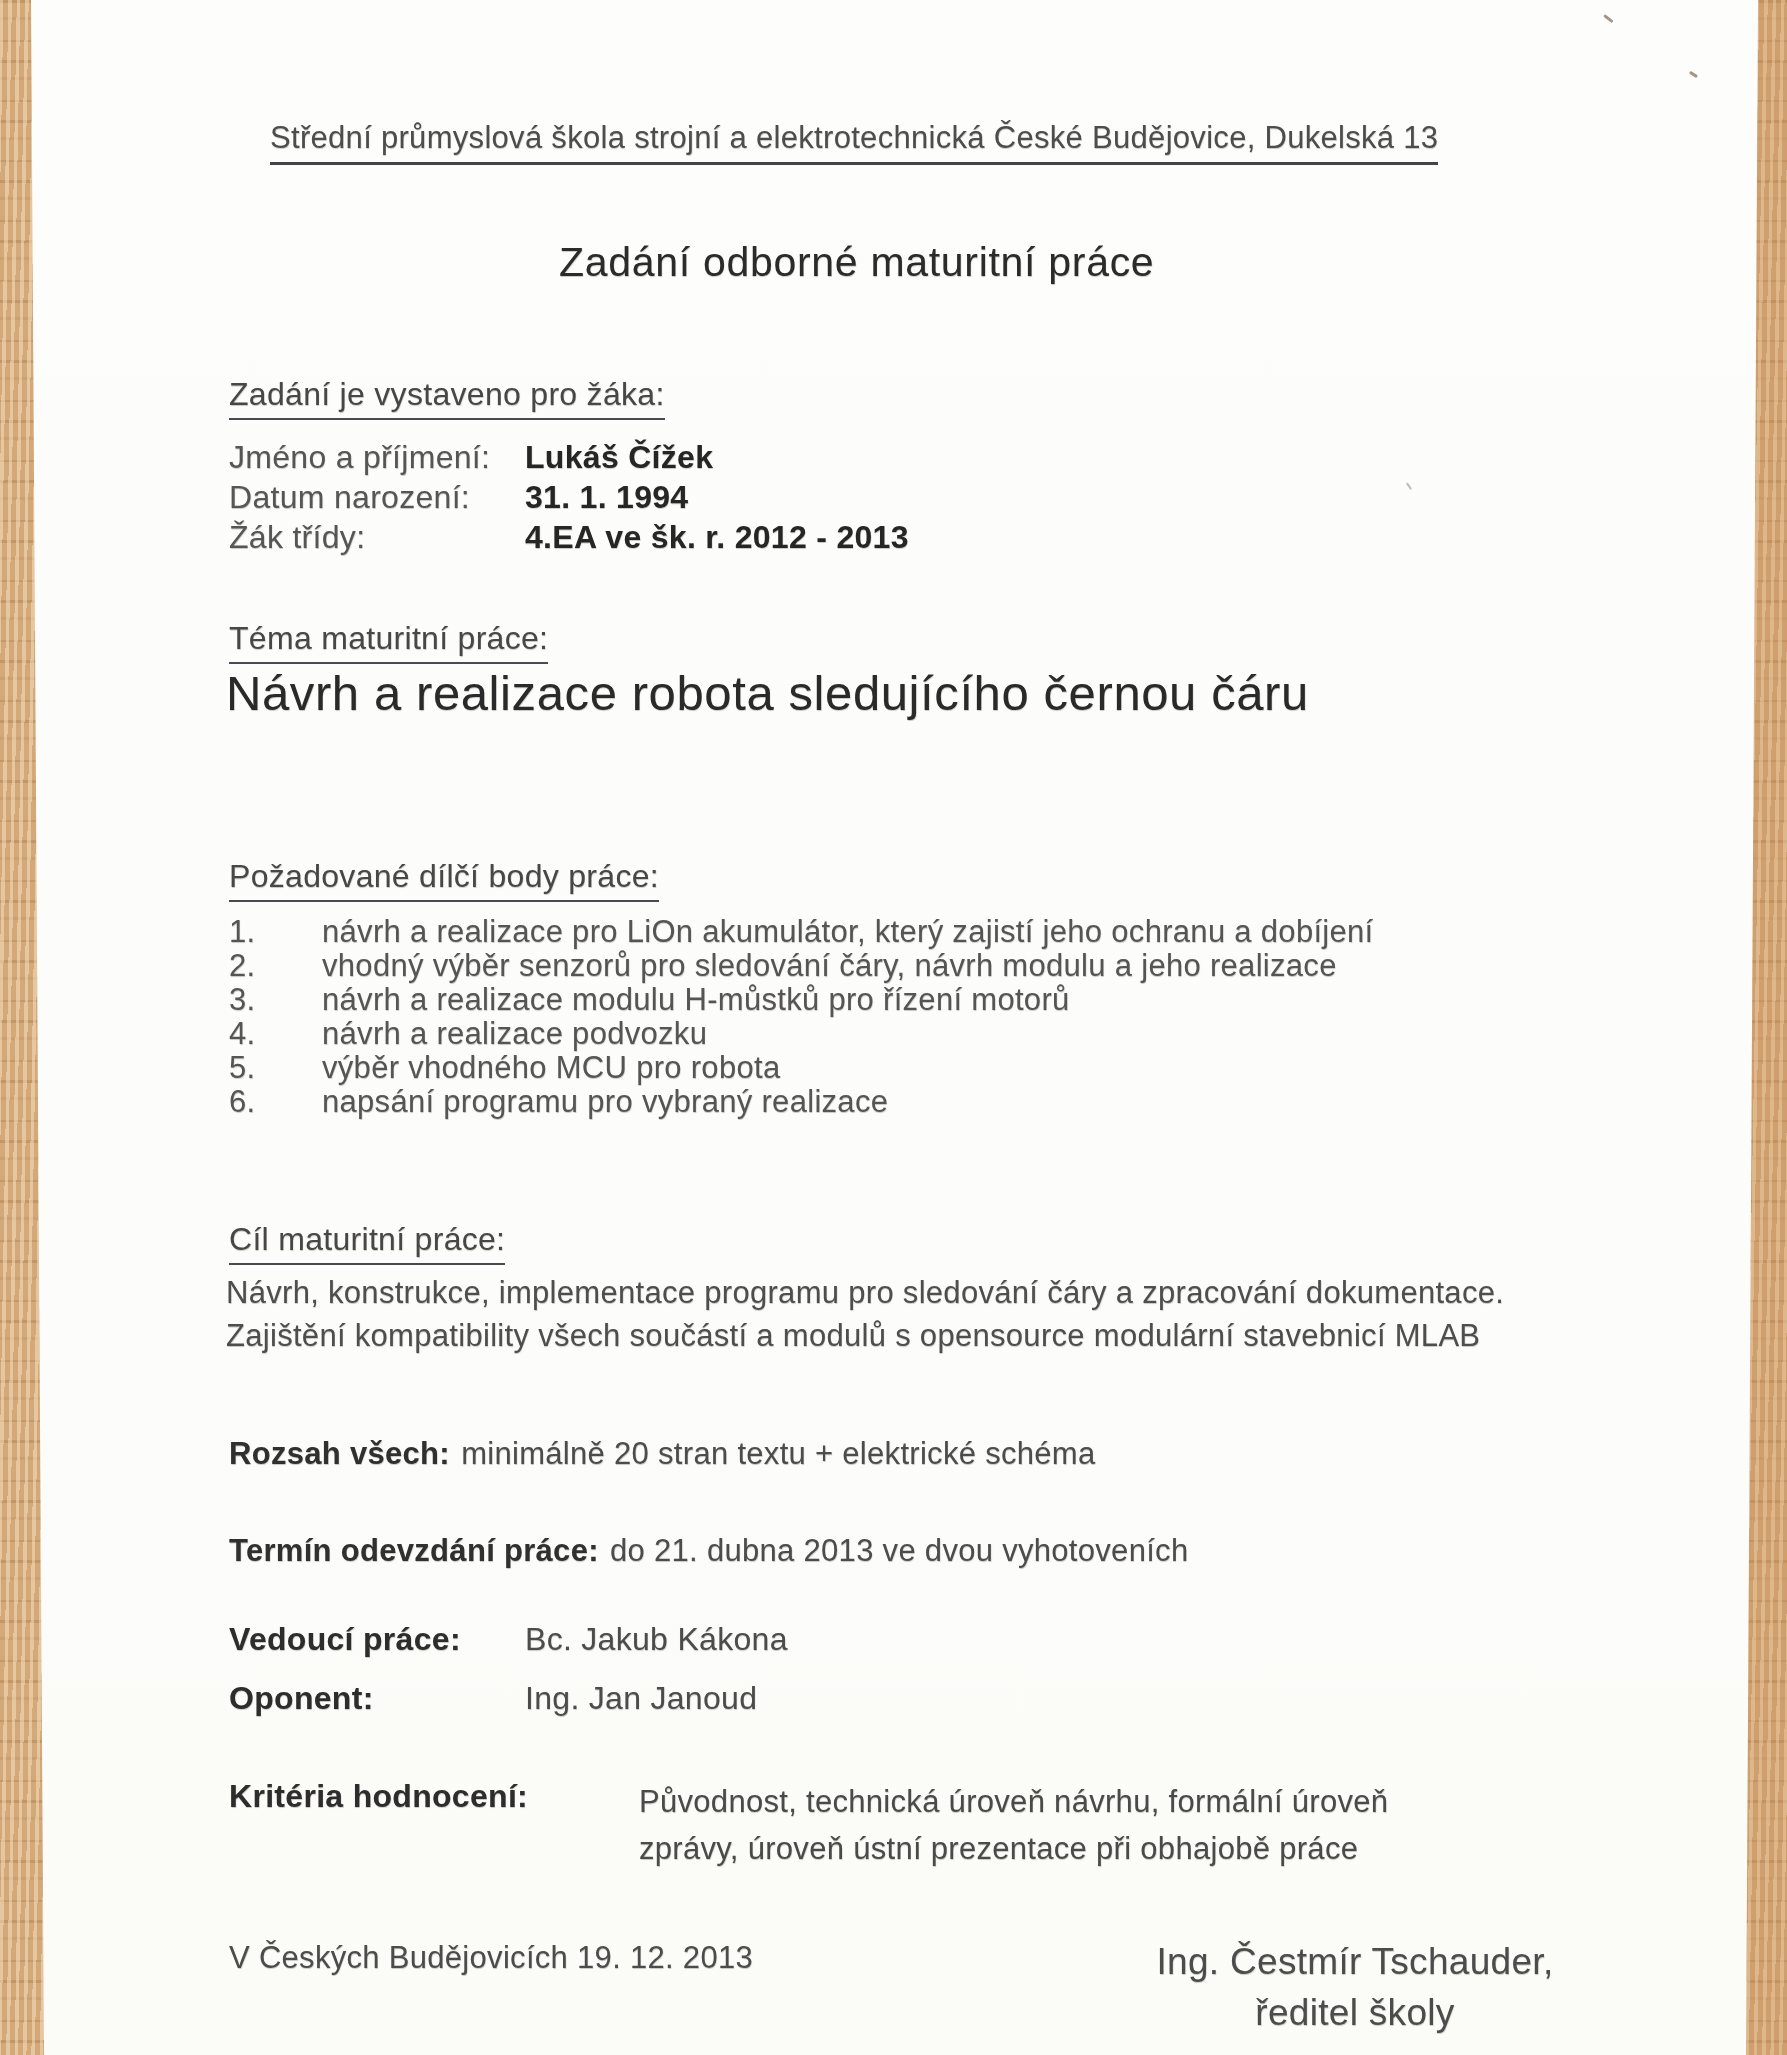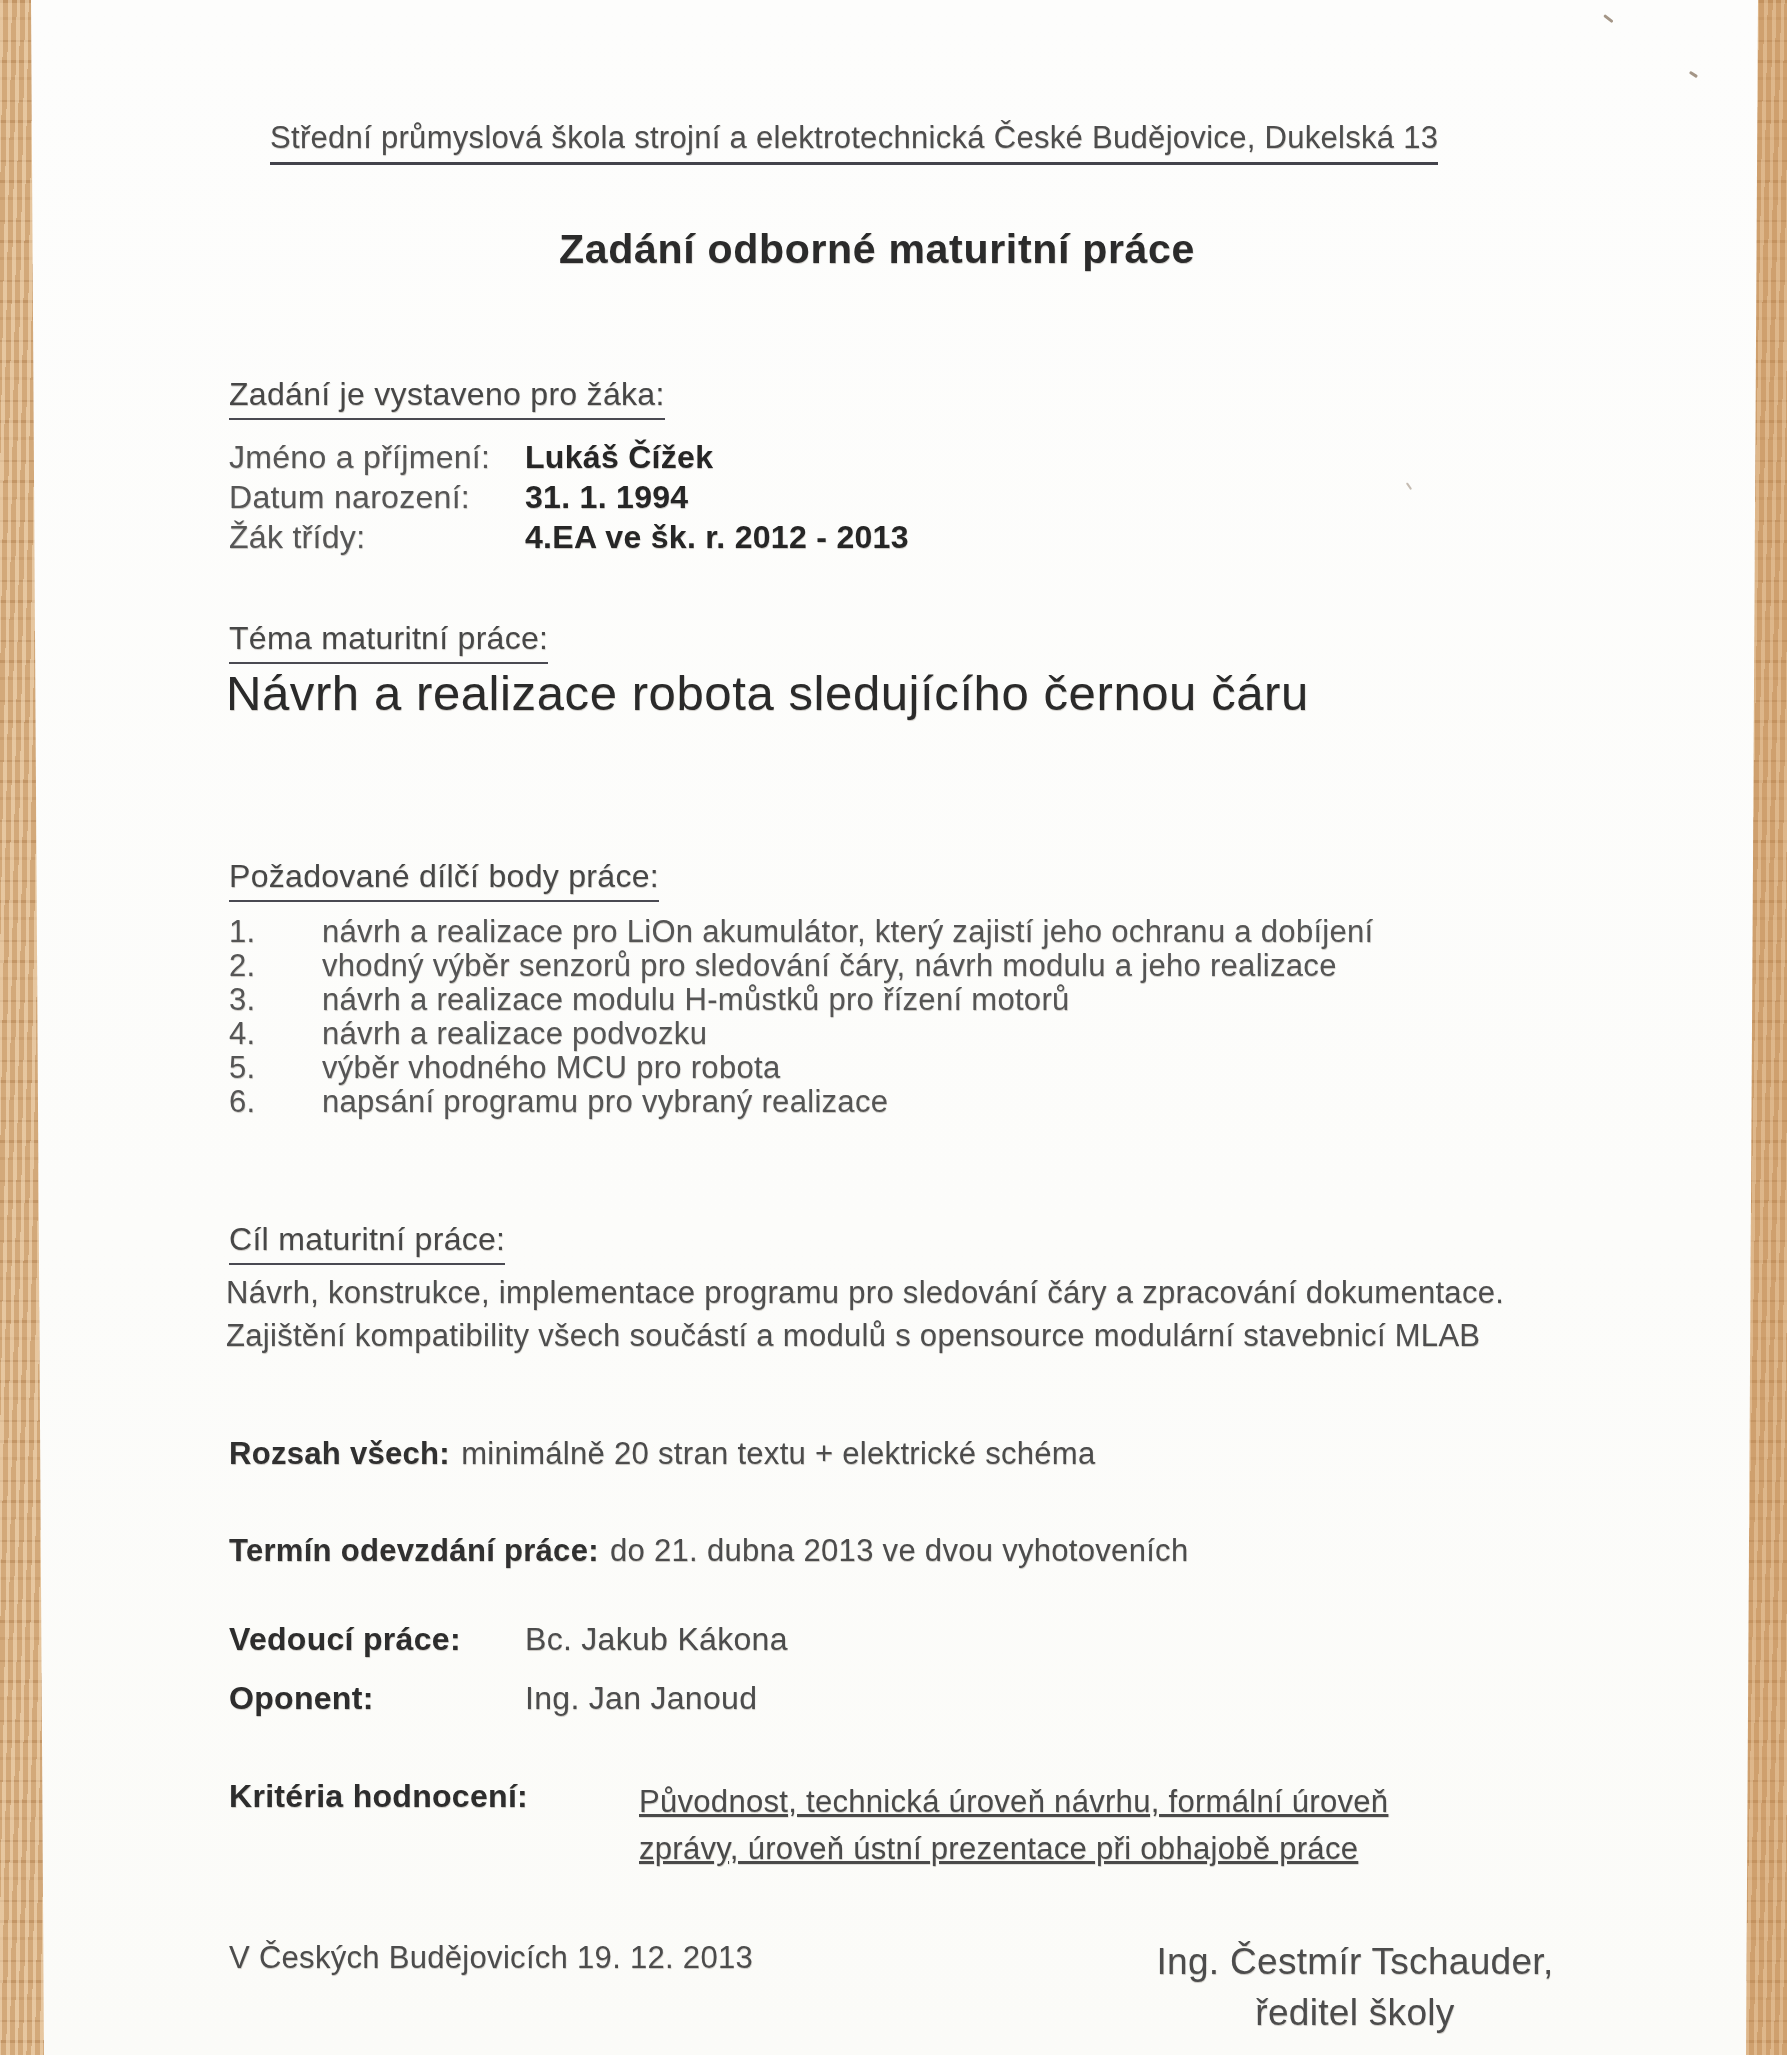--- a/index.html
+++ b/index.html
@@ -57,23 +57,23 @@
 
   .school-header {
     top: 120px; left: 270px;
     font-size: 31px;
     border-bottom: 3.5px solid #43434b;
     padding-bottom: 6.3px;
     color: #4d4d4d;
   }
 
   .main-title {
-    top: 226px; left: 559px;
+    top: 239px; left: 559px;
     font-size: 41px;
-    font-weight: 700;
+    font-weight: 400;
     letter-spacing: 0.7px;
     color: #2b2b2b;
   }
 
   .student-heading { top: 376px; left: 229px; }
 
   .info-rows {
     top: 437px; left: 229px;
     display: grid;
     grid-template-columns: 296px auto;
@@ -130,21 +130,20 @@
     font-size: 32px;
     font-weight: 700;
     color: #2d2d2d;
   }
   .criteria-value {
     top: 1778px; left: 639px;
     width: 831px;
     font-size: 31px;
     line-height: 47px;
     color: #4a4a4a;
-    text-decoration: underline;
   }
 
   .footer-place { top: 1940px; left: 229px; font-size: 31px; color: #4c4c4c; }
 
   .signature-block {
     top: 1936px; left: 1156px;
     width: 398px;
     text-align: center;
     font-size: 37px;
     line-height: 51px;

